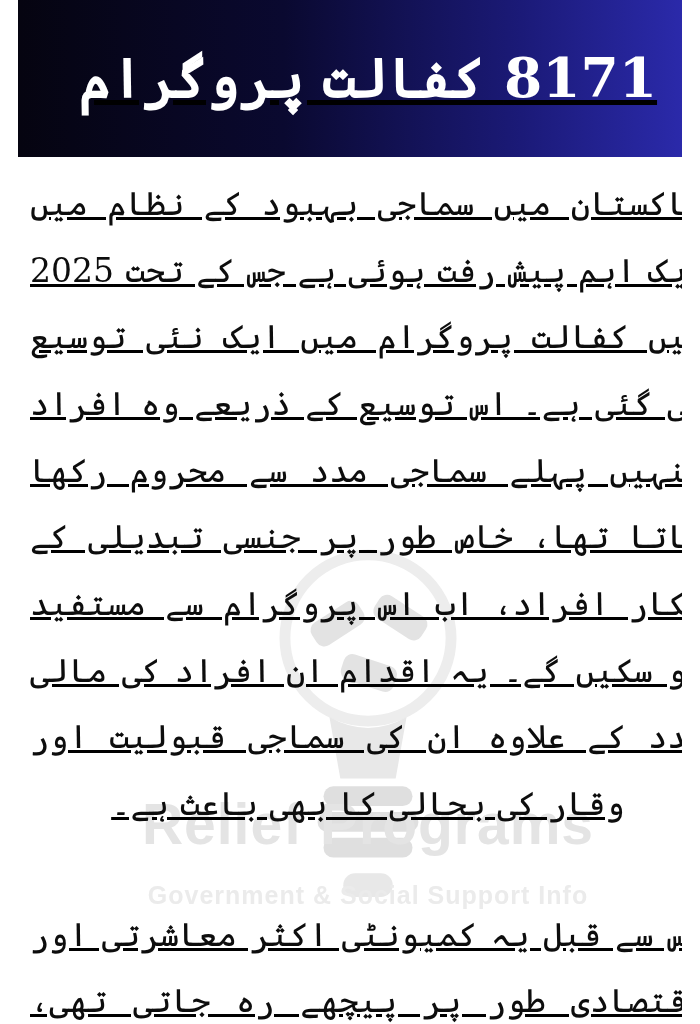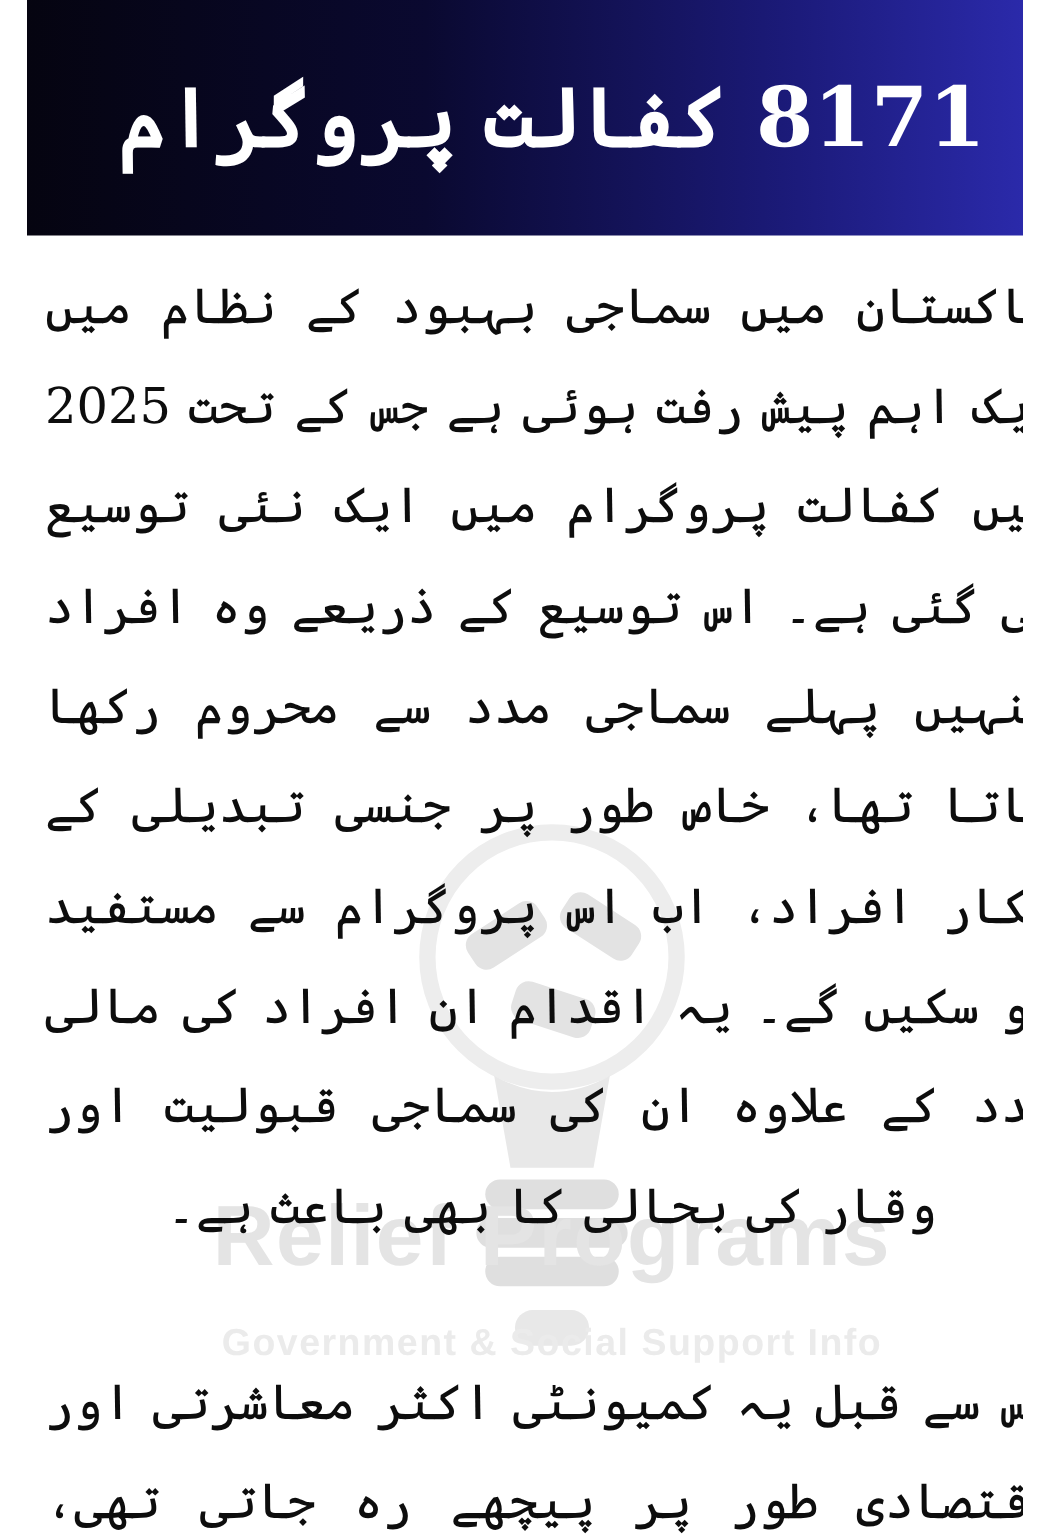--- a/index.html
+++ b/index.html
@@ -8,20 +8,21 @@
     background: #ffffff;
   }
   .page {
     position: relative;
     width: 664px;
     height: 1024px;
     margin: 0 auto;
     background: #ffffff;
     overflow: hidden;
     font-family: "DejaVu Sans", sans-serif;
+    text-decoration: underline;
   }
 
   
   .banner {
     position: relative;
     width: 700px;
     height: 157px;
     background: linear-gradient(90deg, #050410 0%, #0a0930 38%, #1b1a78 72%, #2e2db5 100%);
     display: flex;
     align-items: center;

